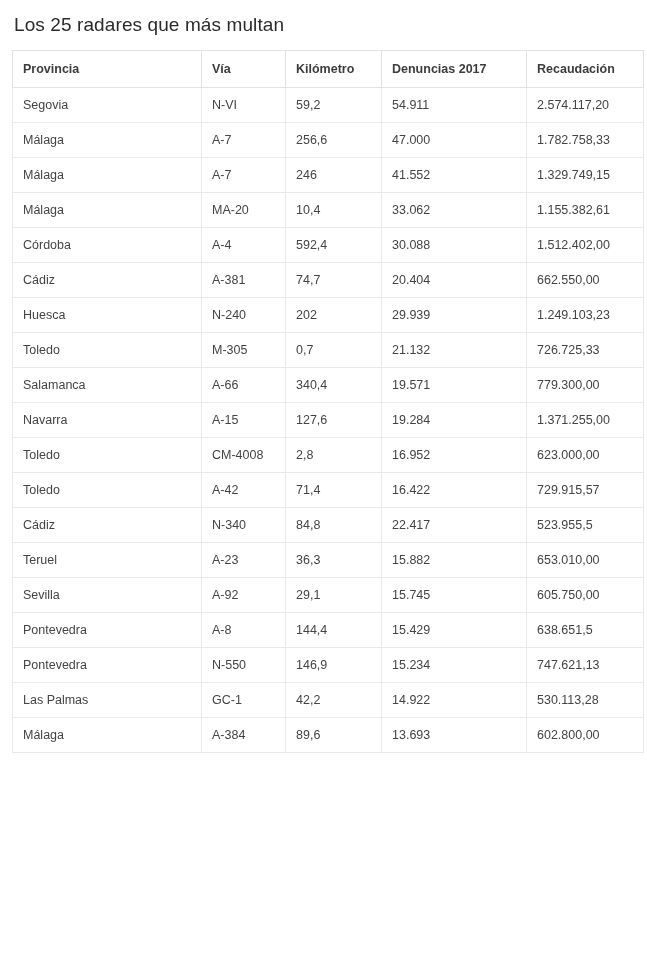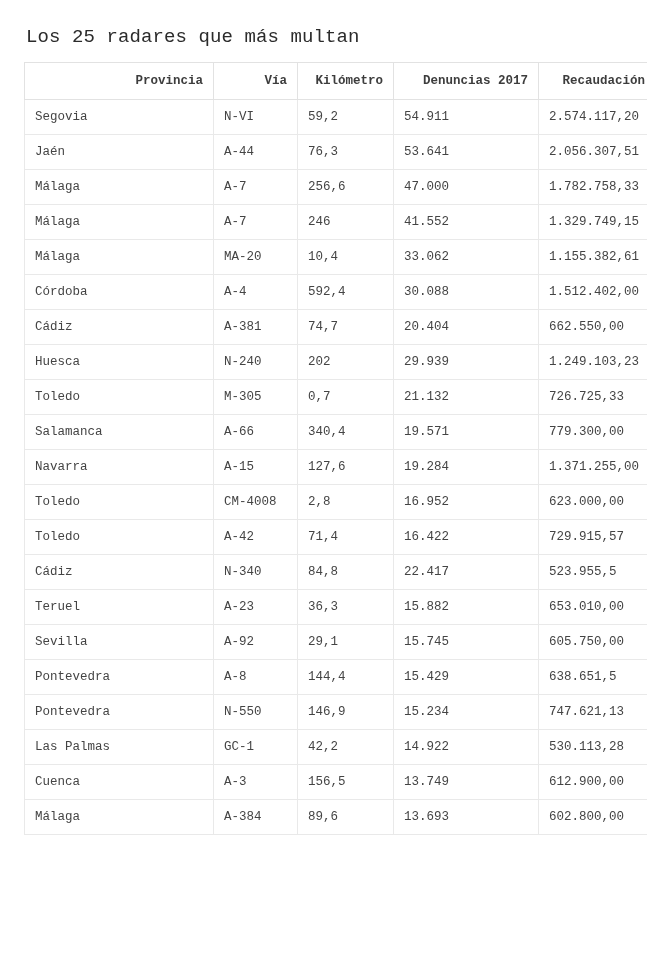--- a/index.html
+++ b/index.html
@@ -10,22 +10,21 @@
   body {
     width: 647px;
     min-height: 967px;
     font-family: "Liberation Sans", sans-serif;
     color: #333333;
     -webkit-font-smoothing: antialiased;
   }
   .page {
     width: 580px;
     box-sizing: border-box;
-    padding: 16px;
-    font-family: Liberation Mono, monospace;
+    padding: 4px;
   }
   .page-title {
     font-size: 19px;
     font-weight: 400;
     color: #2b2b2b;
     padding: 10px 0 14px 10px;
     margin: 0;
     letter-spacing: 0.1px;
   }
   .table-wrap {
@@ -33,21 +32,21 @@
     box-sizing: border-box;
     width: 647px;
   }
   table.radars {
     border-collapse: collapse;
     width: 631px;
     table-layout: fixed;
     background: #fff;
   }
   table.radars th {
-    text-align: right;
+    text-align: left;
     font-size: 12.5px;
     font-weight: bold;
     color: #3d3d3d;
     padding: 11px 10px 11px 10px;
     border: 1px solid #e2e2e2;
     background: #ffffff;
     vertical-align: middle;
     white-space: nowrap;
   }
   table.radars td {
@@ -96,27 +95,20 @@
       </thead>
       <tbody>
         <tr>
             <td>Segovia</td>
             <td>N-VI</td>
             <td>59,2</td>
             <td>54.911</td>
             <td>2.574.117,20</td>
           </tr>
         <tr>
-            <td>Jaén</td>
-            <td>A-44</td>
-            <td>76,3</td>
-            <td>53.641</td>
-            <td>2.056.307,51</td>
-          </tr>
-        <tr>
             <td>Málaga</td>
             <td>A-7</td>
             <td>256,6</td>
             <td>47.000</td>
             <td>1.782.758,33</td>
           </tr>
         <tr>
             <td>Málaga</td>
             <td>A-7</td>
             <td>246</td>
@@ -222,27 +214,20 @@
             <td>747.621,13</td>
           </tr>
         <tr>
             <td>Las Palmas</td>
             <td>GC-1</td>
             <td>42,2</td>
             <td>14.922</td>
             <td>530.113,28</td>
           </tr>
         <tr>
-            <td>Cuenca</td>
-            <td>A-3</td>
-            <td>156,5</td>
-            <td>13.749</td>
-            <td>612.900,00</td>
-          </tr>
-        <tr>
             <td>Málaga</td>
             <td>A-384</td>
             <td>89,6</td>
             <td>13.693</td>
             <td>602.800,00</td>
           </tr>
       </tbody>
     </table>
   </div>
 

